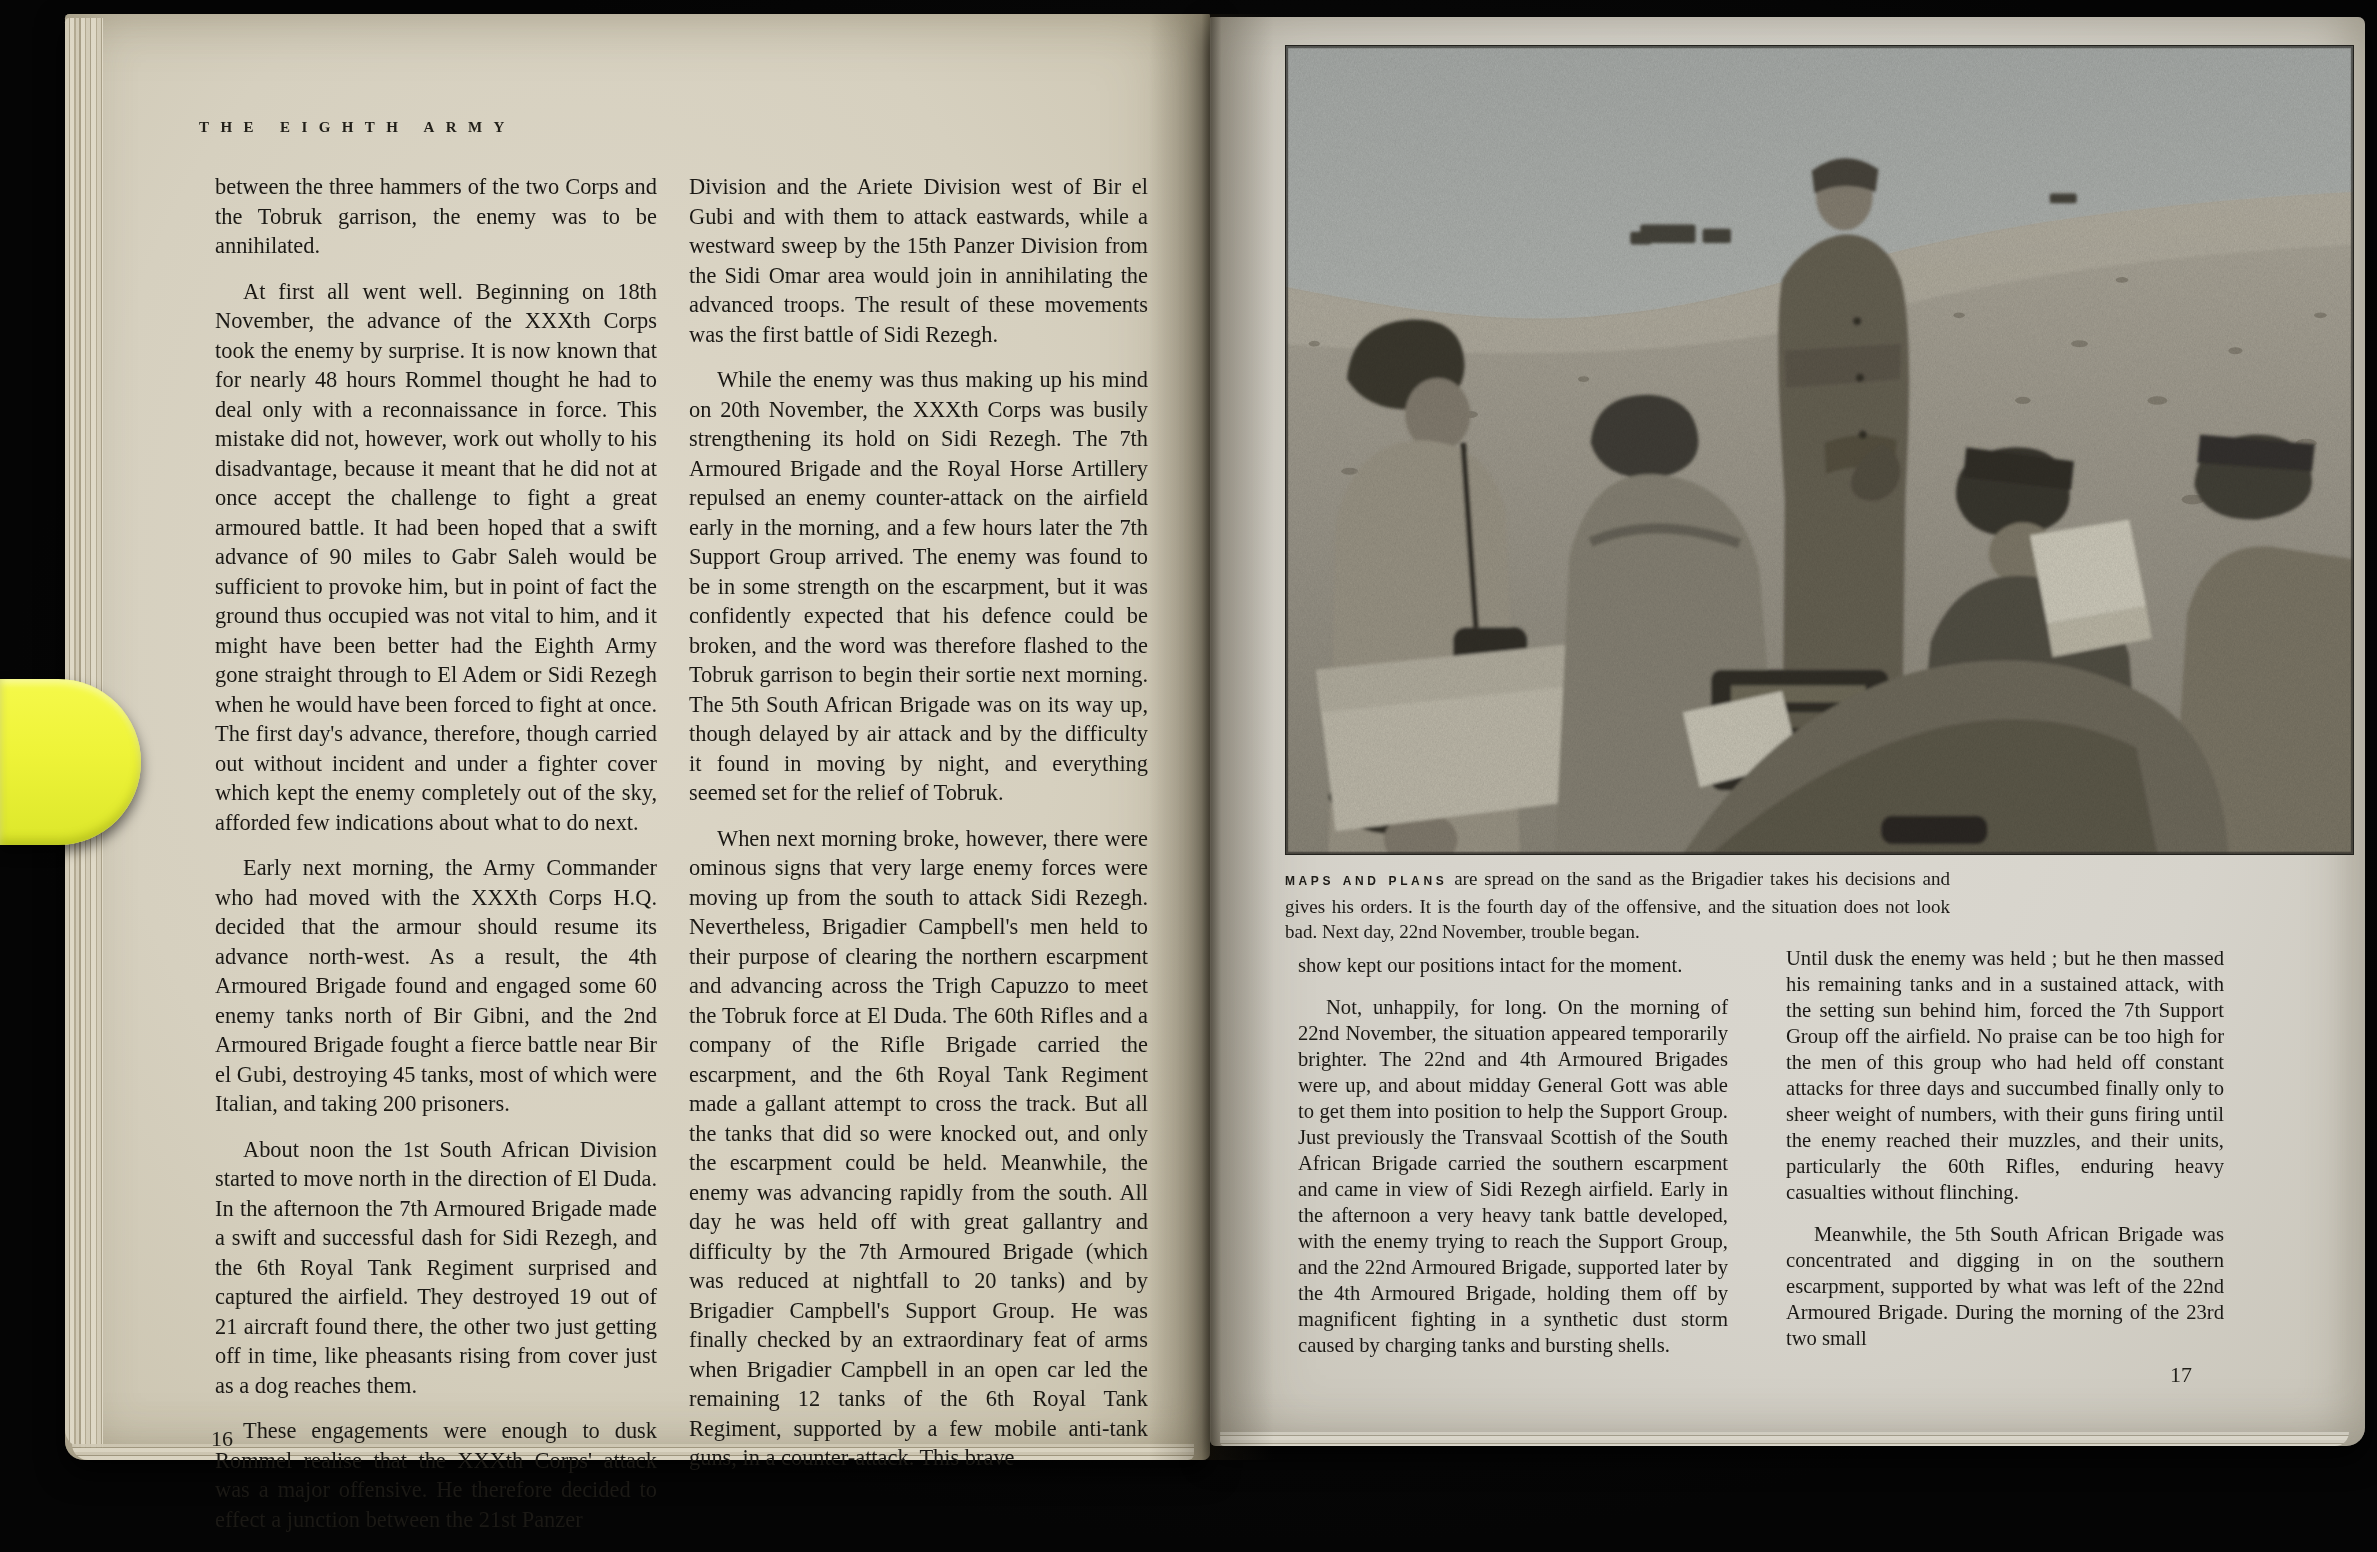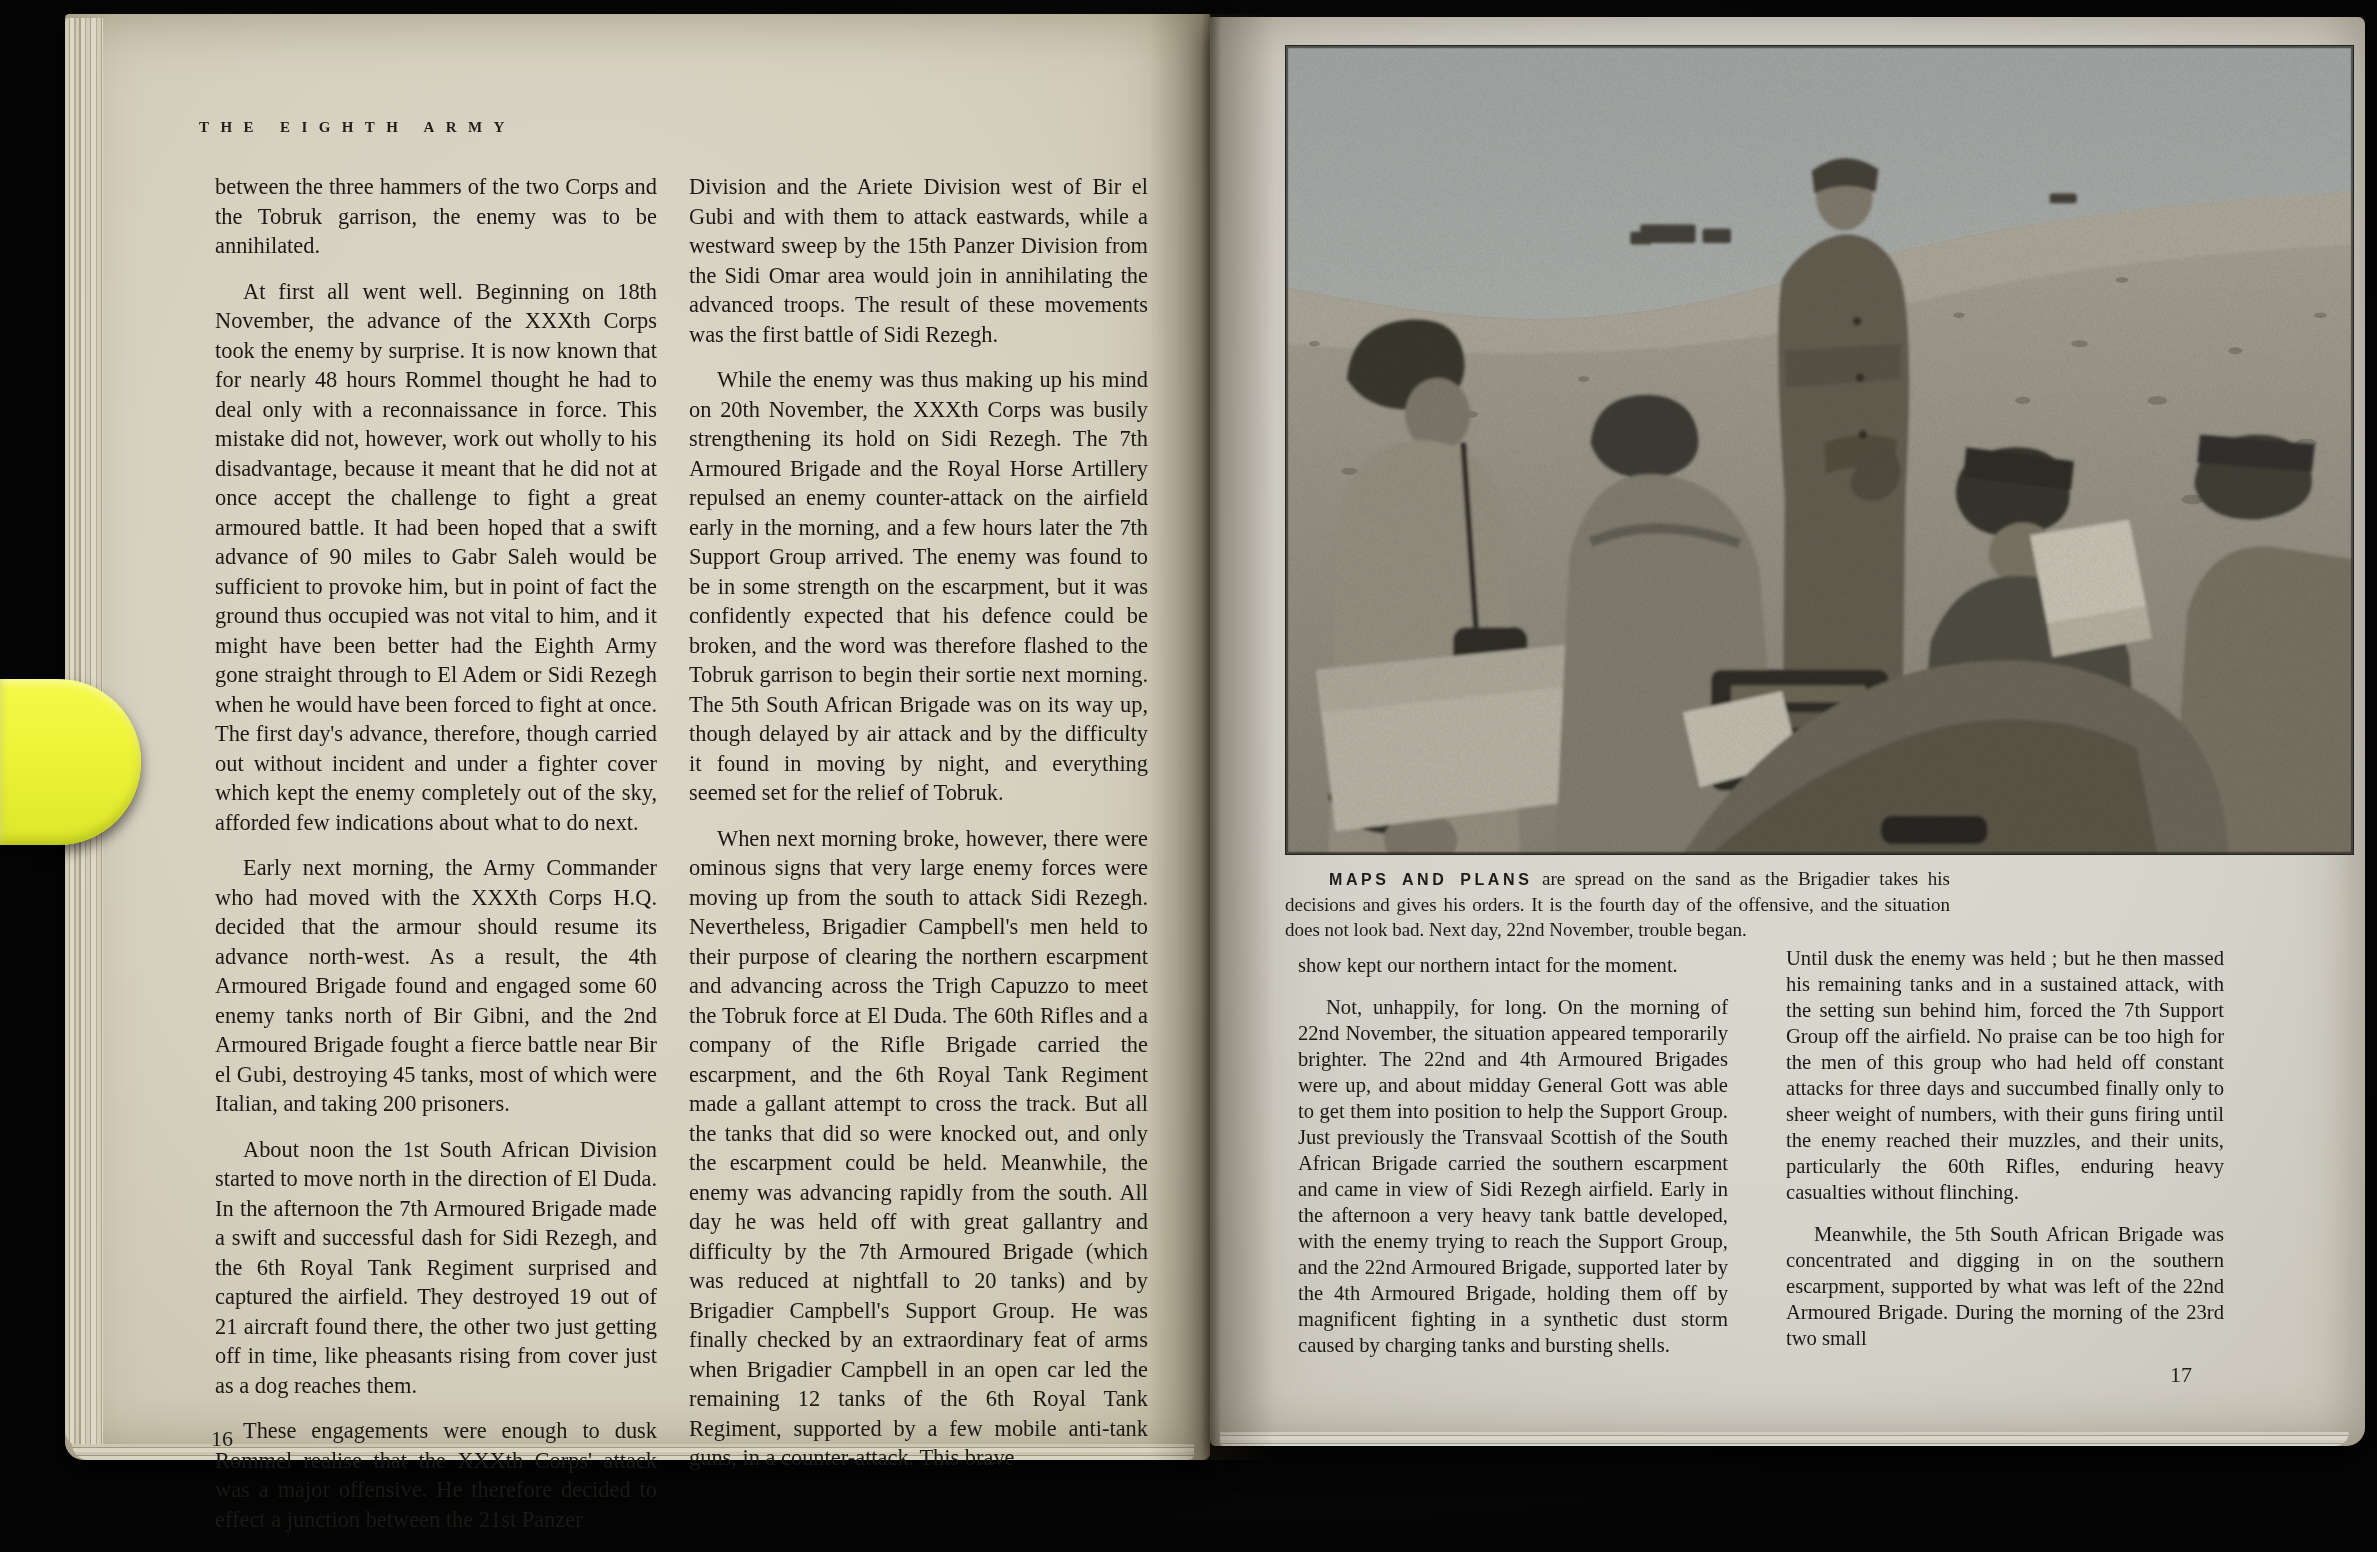--- a/index.html
+++ b/index.html
@@ -77,21 +77,21 @@
 
   
   .photo{position:absolute;left:75px;top:28px;width:1069px;height:810px;
     margin:0;background:#9a988f;border:1.4px solid #23221e;box-sizing:border-box;
     overflow:hidden;}
   .photo svg{display:block;width:100%;height:100%;}
 
   .caption{position:absolute;left:75px;top:849px;width:665px;
     font-size:19px;line-height:25px;text-align:justify;color:#1d1b17;}
   .cap-lead{font-family:"Liberation Sans","DejaVu Sans",sans-serif;
-    font-weight:700;font-size:16px;letter-spacing:3.6px;margin-left:44px;}
+    font-weight:700;font-size:12px;letter-spacing:3.6px;}
 
   
   .bookmark{position:absolute;left:0;top:679px;width:141px;height:166px;
     background:linear-gradient(180deg,#f5f94a 0%,#eef338 45%,#dce72b 100%);
     border-radius:0 83px 83px 0;
     box-shadow:0 7px 12.8px rgba(0,0,0,.55), inset 0 -5.7px 10px rgba(120,130,0,.35),
                inset 0 4.3px 7px rgba(255,255,220,.6);}
 </style>
 </head>
 <body>
@@ -250,21 +250,21 @@
         </g>
 
         <rect x="0" y="0" width="1506" height="1140" filter="url(#grain)" opacity="0.22"></rect>
         <rect x="0" y="0" width="1506" height="1140" fill="none" stroke="#1f1e1a" stroke-width="6" opacity="0.6"></rect>
       </svg>
     </figure>
 
     <div class="caption"><span class="cap-lead">MAPS AND PLANS</span><span> are spread on the sand as the Brigadier takes his decisions and gives his orders.  It is the fourth day of the offensive, and the situation does not look bad.  Next day, 22nd November, trouble began.</span></div>
 
     <div class="col col-r1">
-      <p class="cont">show kept our northern intact for the moment.</p>
+      <p class="cont">show kept our positions intact for the moment.</p>
       <p class="ind">Not, unhappily, for long.  On the morning of 22nd November, the situation appeared temporarily brighter.  The 22nd and 4th Armoured Brigades were up, and about midday General Gott was able to get them into position to help the Support Group.  Just previously the Transvaal Scottish of the South African Brigade carried the southern escarpment and came in view of Sidi Rezegh airfield.  Early in the afternoon a very heavy tank battle developed, with the enemy trying to reach the Support Group, and the 22nd Armoured Brigade, supported later by the 4th Armoured Brigade, holding them off by magnificent fighting in a synthetic dust storm caused by charging tanks and bursting shells.</p>
     </div>
 
     <div class="col col-r2">
       <p class="cont">Until dusk the enemy was held ; but he then massed his remaining tanks and in a sustained attack, with the setting sun behind him, forced the 7th Support Group off the airfield.  No praise can be too high for the men of this group who had held off constant attacks for three days and succumbed finally only to sheer weight of numbers, with their guns firing until the enemy reached their muzzles, and their units, particularly the 60th Rifles, enduring heavy casualties without flinching.</p>
       <p class="ind">Meanwhile, the 5th South African Brigade was concentrated and digging in on the southern escarpment, supported by what was left of the 22nd Armoured Brigade. During the morning of the 23rd two small</p>
     </div>
 
     <div class="pagenum pn-right">17</div>
   </div>

